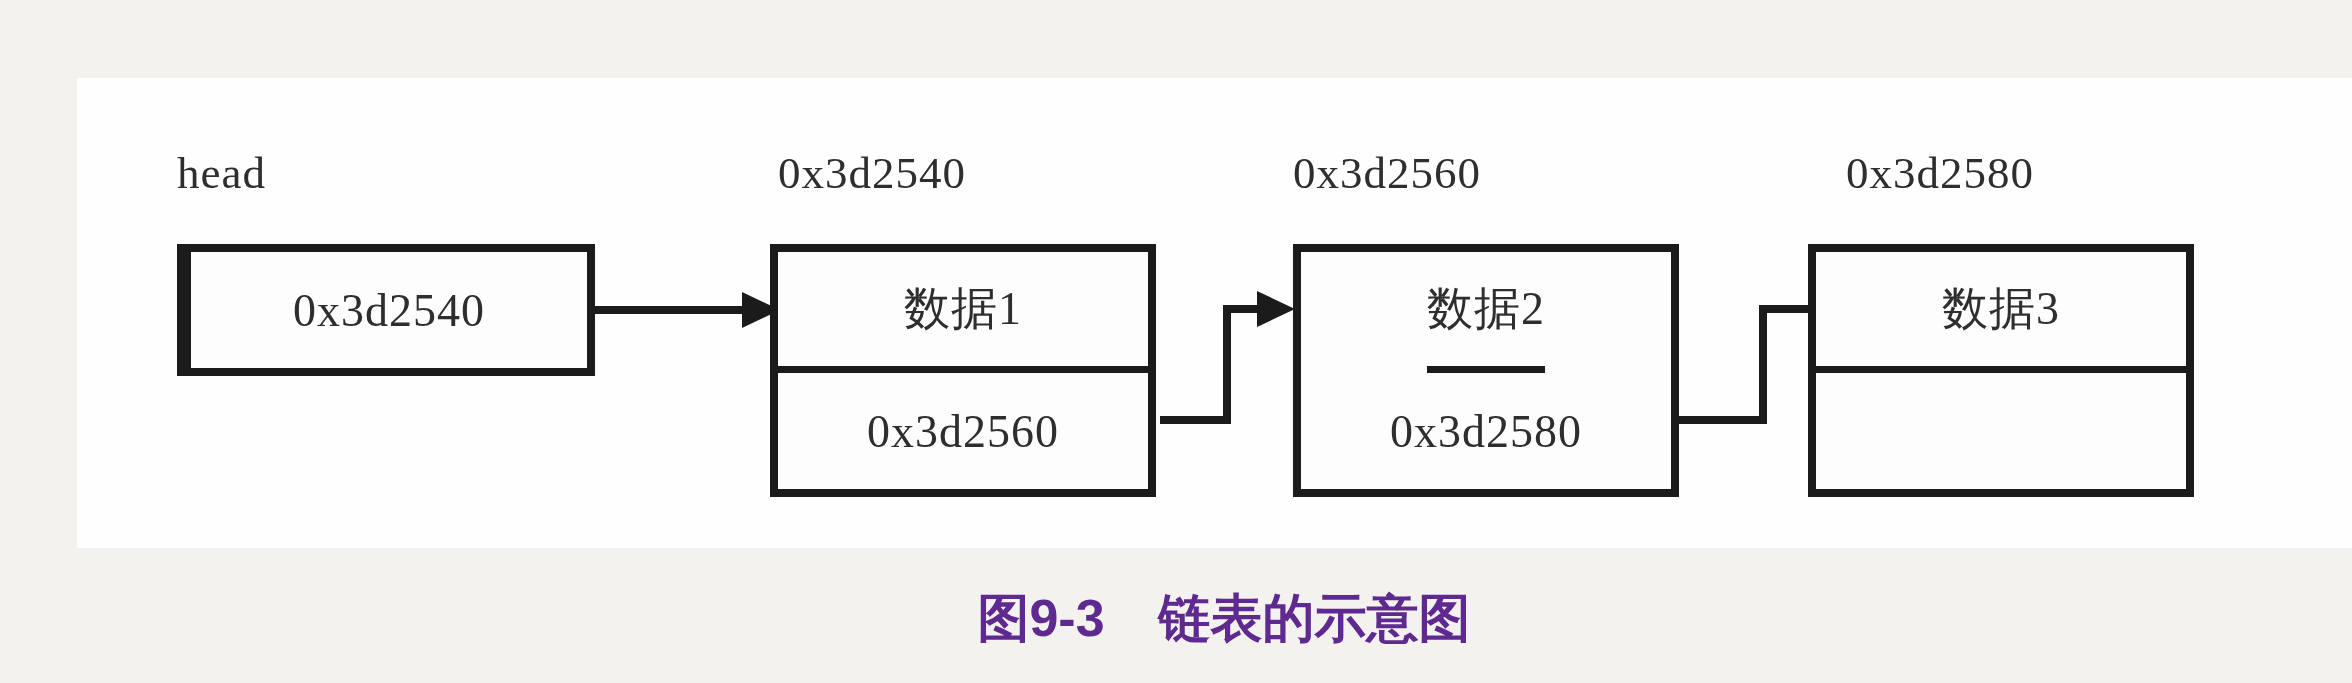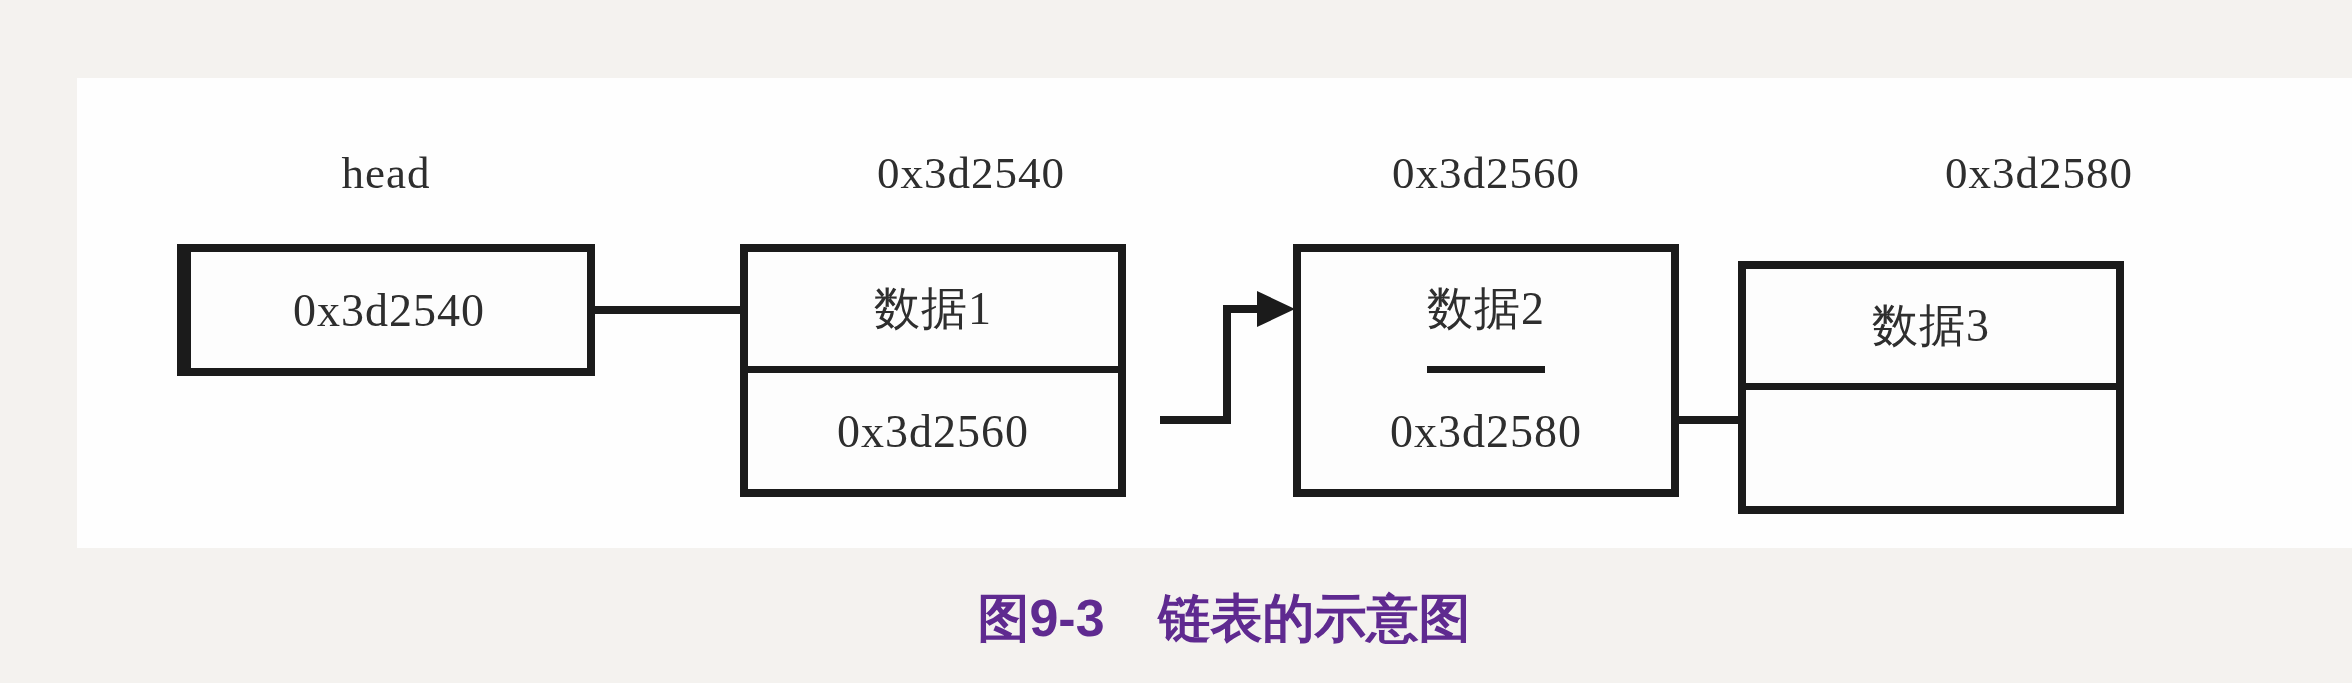--- a/index.html
+++ b/index.html
@@ -21,21 +21,21 @@
     position: absolute;
     left: 0; top: 0;
     width: 2352px; height: 683px;
     pointer-events: none;
   }
   .toplabel {
     position: absolute;
     top: 148px;
     height: 50px;
     line-height: 50px;
-    text-align: center;
+    text-align: left;
     font-size: 45px;
     color: #2e2e2e;
     letter-spacing: 1px;
     white-space: nowrap;
   }
   .lbl-head  { left: 177px;  width: 418px; }
   .lbl-n1    { left: 778px;  width: 386px; }
   .lbl-n2    { left: 1293px; width: 386px; }
   .lbl-n3    { left: 1846px; width: 386px; }
   .headbox {
@@ -56,23 +56,23 @@
   .node {
     position: absolute;
     top: 244px;
     width: 386px; height: 253px;
     box-sizing: border-box;
     border: 8px solid #1b1b1b;
     background: #fdfdfd;
     display: flex;
     flex-direction: column;
   }
-  .node-1 { left: 740px; }
+  .node-1 { left: 770px; }
   .node-2 { left: 1293px; align-items: center; }
-  .node-3 { left: 1738px; margin-top: 17px; }
+  .node-3 { left: 1808px; }
   .cell {
     display: flex;
     align-items: center;
     justify-content: center;
     font-size: 46px;
     color: #2e2e2e;
     letter-spacing: 1px;
   }
   .cell-data {
     height: 121px;

